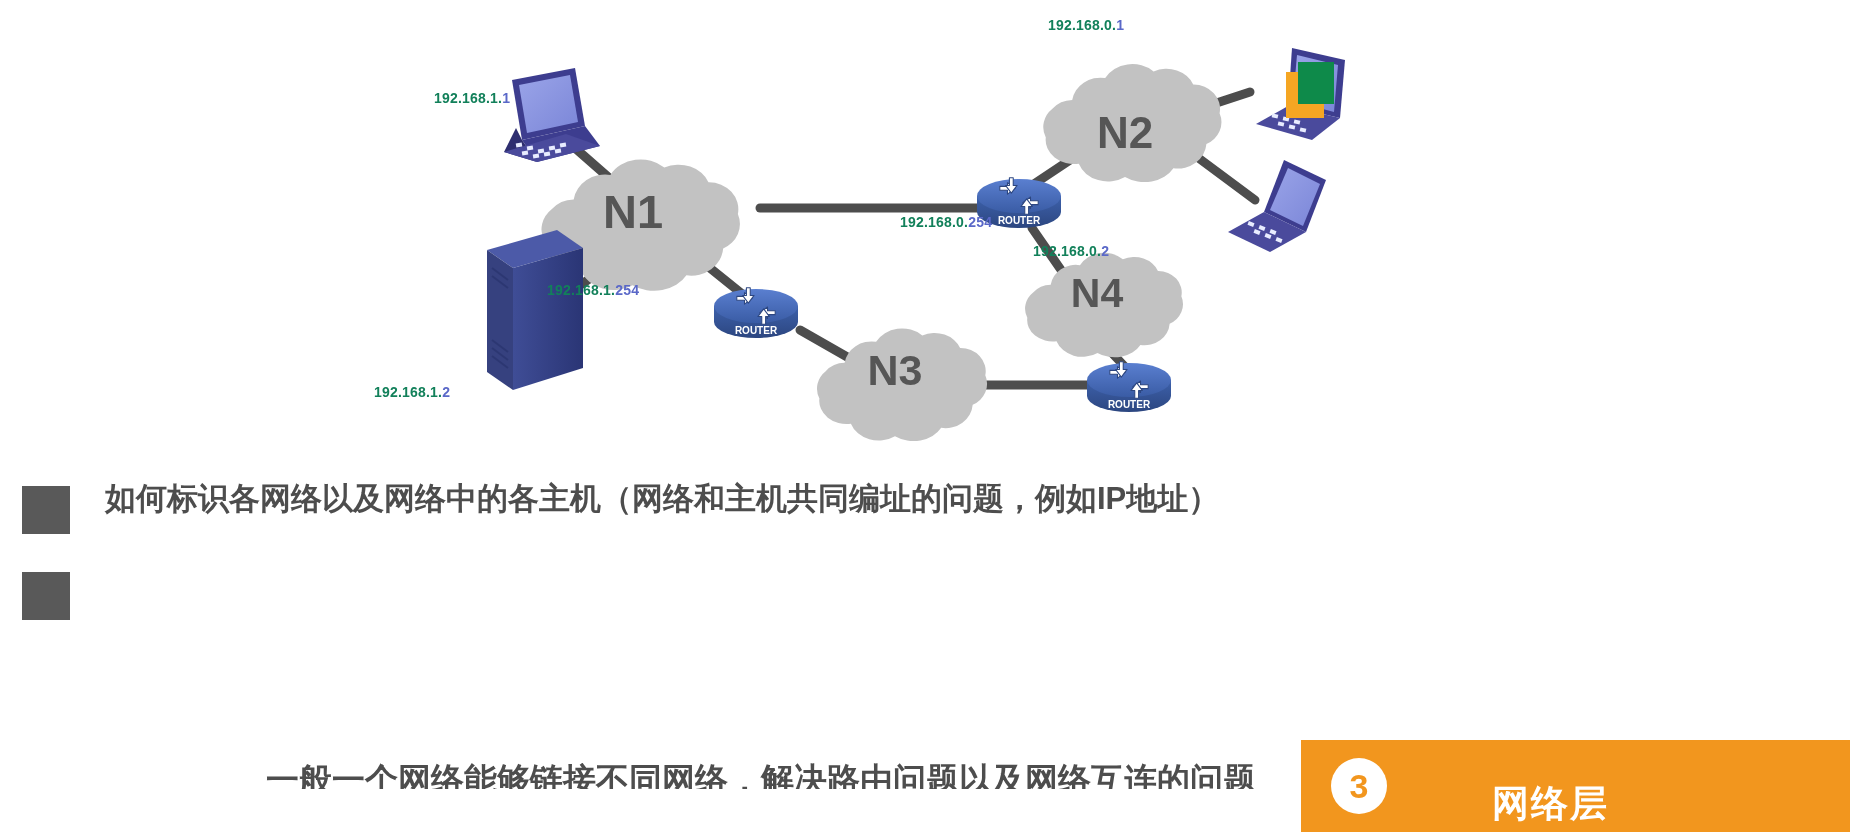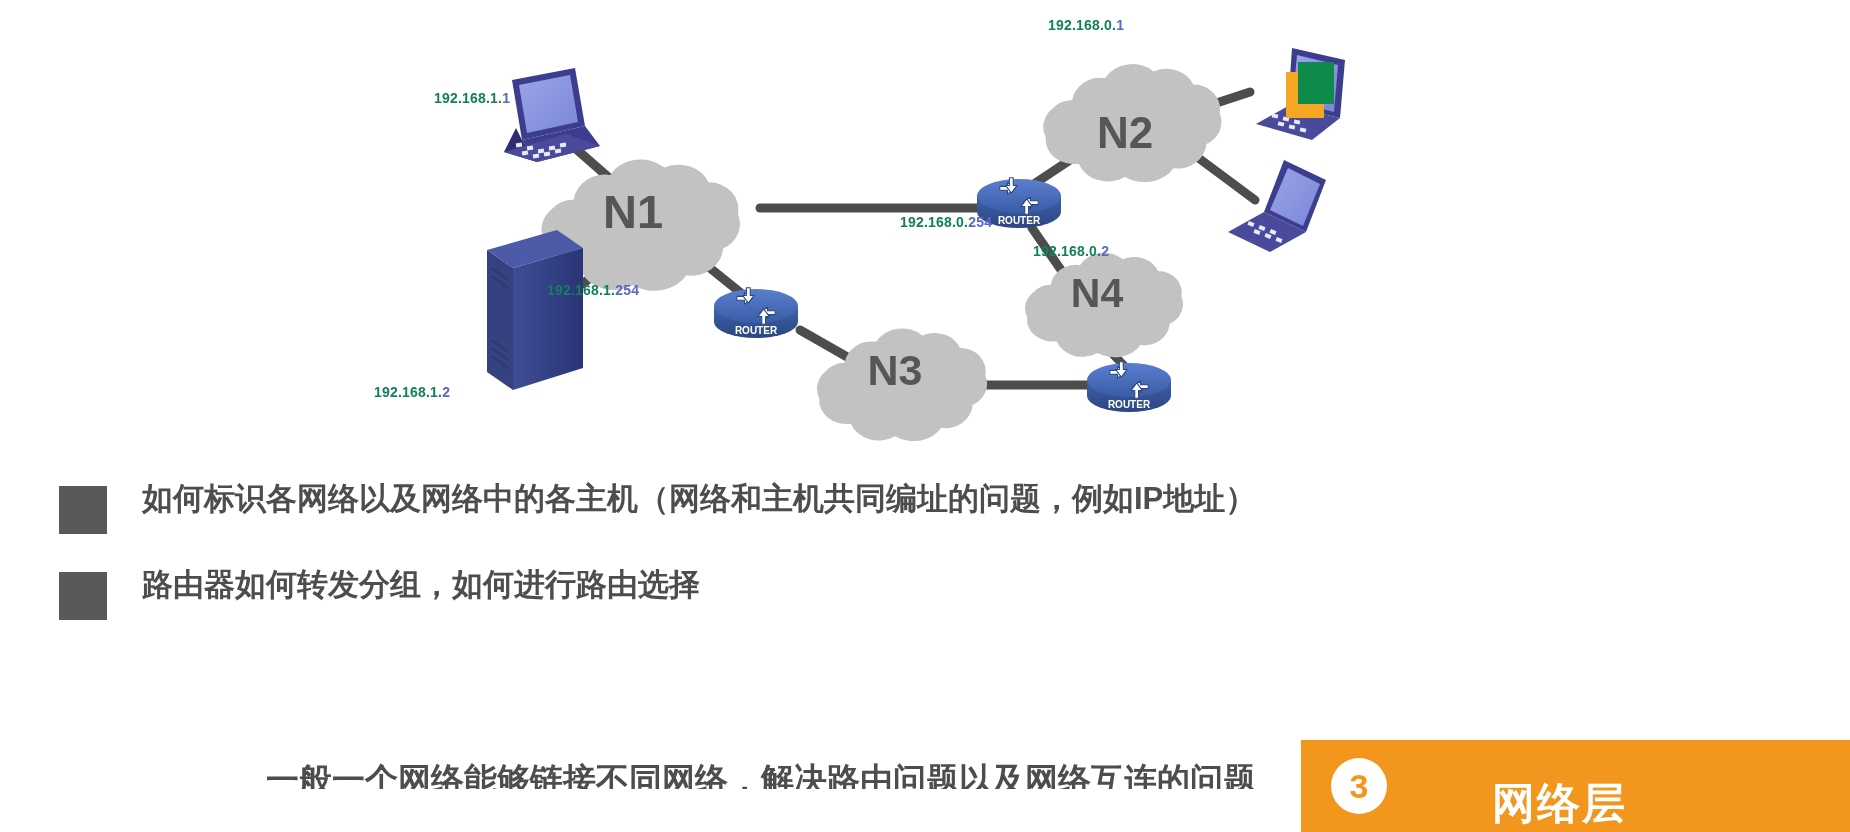--- a/index.html
+++ b/index.html
@@ -21,21 +21,21 @@
     font-size:14px;
     font-weight:bold;
     letter-spacing:.2px;
     white-space:nowrap;
     color:#12805a;
     font-family:"Liberation Sans","DejaVu Sans",sans-serif;
   }
   .ip .host { color:#5a68c8; }
 
   
-  #bullets { position:absolute; left:0; top:480px; width:1850px;padding-left:37px; }
+  #bullets { position:absolute; left:0; top:480px; width:1850px; }
   .bullet-row { display:flex; align-items:flex-start; margin-bottom:32px; }
   .bullet-sq {
     width:48px; height:48px;
     background:#595959;
     flex:0 0 48px;
     margin-left:22px;
     margin-top:6px;
   }
   .bullet-text {
     margin-left:35px;
@@ -56,21 +56,21 @@
     display:flex; align-items:center;
   }
   #footer-num {
     width:56px; height:56px; border-radius:50%;
     background:#ffffff; color:#f2961e;
     font-size:34px; font-weight:bold;
     display:flex; align-items:center; justify-content:center;
     margin-left:30px; flex:0 0 56px;
   }
   #footer-title {
-    color:#ffffff; font-size:43px; font-weight:bold;
+    color:#ffffff; font-size:37px; font-weight:bold;
     margin-left:105px; letter-spacing:2px;
     font-family:"Liberation Sans","DejaVu Sans",sans-serif;
     margin-top:36px;
   }
 
   
   #clipped-line {
     position:absolute;
     left:266px; top:763px;
     width:1030px; height:26px;
@@ -296,21 +296,20 @@
     </div>
   </div>
 
   <div id="bullets">
     <div class="bullet-row">
       <div class="bullet-sq"></div>
       <div class="bullet-text">如何标识各网络以及网络中的各主机（网络和主机共同编址的问题，例如IP地址）</div>
     </div>
     <div class="bullet-row">
       <div class="bullet-sq"></div>
-      <div class="bullet-text">路由器如何转发分组，如何进行路由选择</div>
     </div>
   </div>
 
   <div id="clipped-line">
     <span>一般一个网络能够链接不同网络，解决路由问题以及网络互连的问题</span>
   </div>
 
   <div id="footer-band">
     <div id="footer-num">3</div>
     <div id="footer-title">网络层</div>

